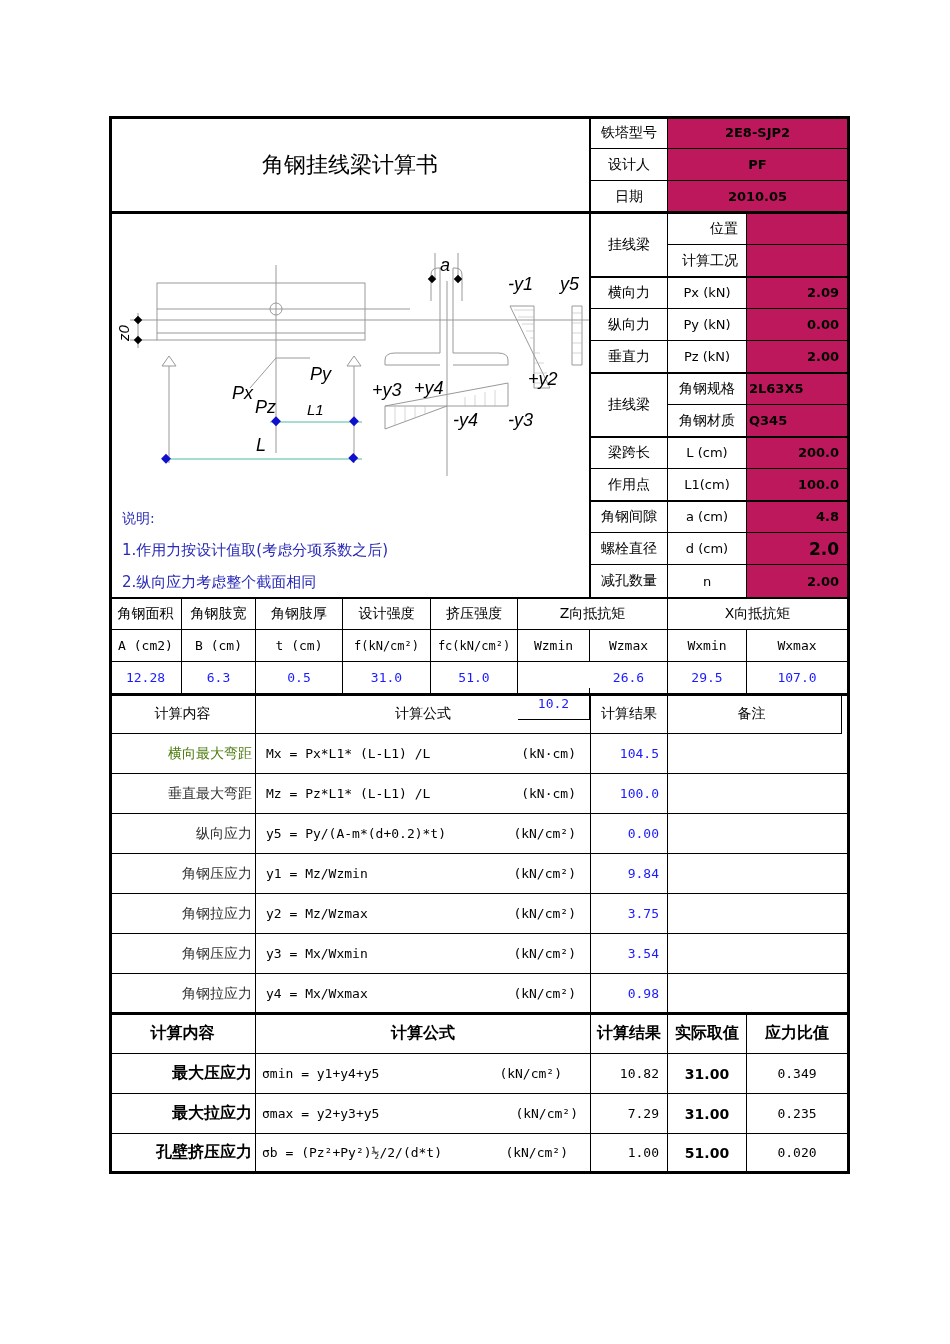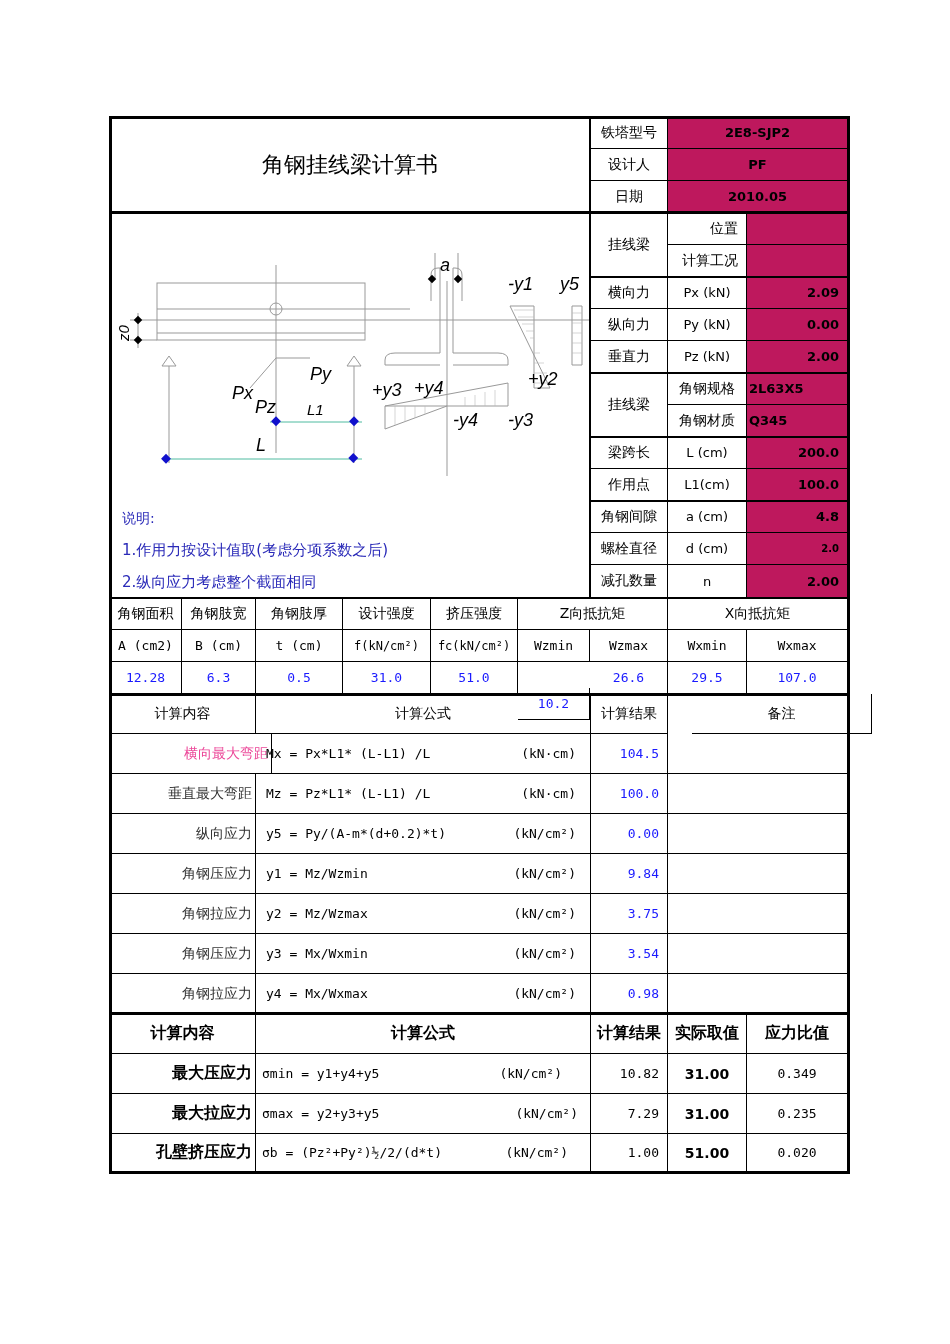--- a/index.html
+++ b/index.html
@@ -147,21 +147,21 @@
 <div class="c gray r b" style="left:747px;top:437px;width:101px;height:32px;font-size:13px;">200.0</div>
 <div class="c" style="left:591px;top:469px;width:77px;height:32px;">作用点</div>
 <div class="c" style="left:668px;top:469px;width:79px;height:32px;font-size:13px;">L1(cm)</div>
 <div class="c gray r b" style="left:747px;top:469px;width:101px;height:32px;font-size:13px;">100.0</div>
 
 <div class="c" style="left:591px;top:501px;width:77px;height:32px;">角钢间隙</div>
 <div class="c" style="left:668px;top:501px;width:79px;height:32px;font-size:13px;">a (cm)</div>
 <div class="c gray r b" style="left:747px;top:501px;width:101px;height:32px;font-size:13px;">4.8</div>
 <div class="c" style="left:591px;top:533px;width:77px;height:32px;">螺栓直径</div>
 <div class="c" style="left:668px;top:533px;width:79px;height:32px;font-size:13px;">d (cm)</div>
-<div class="c gray r b" style="left:747px;top:533px;width:101px;height:32px;font-size:10px;">2.0</div>
+<div class="c gray r b" style="left:747px;top:533px;width:101px;height:32px;font-size:17px;">2.0</div>
 <div class="c" style="left:591px;top:565px;width:77px;height:33px;">减孔数量</div>
 <div class="c" style="left:668px;top:565px;width:79px;height:33px;font-size:13px;">n</div>
 <div class="c gray r b" style="left:747px;top:565px;width:101px;height:33px;font-size:13px;">2.00</div>
 
 <div class="c" style="left:110px;top:598px;width:72px;height:32px;">角钢面积</div>
 <div class="c" style="left:182px;top:598px;width:74px;height:32px;">角钢肢宽</div>
 <div class="c" style="left:256px;top:598px;width:87px;height:32px;">角钢肢厚</div>
 <div class="c" style="left:343px;top:598px;width:88px;height:32px;">设计强度</div>
 <div class="c" style="left:431px;top:598px;width:87px;height:32px;">挤压强度</div>
 <div class="c" style="left:518px;top:598px;width:150px;height:32px;">Z向抵抗矩</div>
@@ -183,23 +183,23 @@
 <div class="c mono blue" style="left:343px;top:662px;width:88px;height:32px;">31.0</div>
 <div class="c mono blue" style="left:431px;top:662px;width:87px;height:32px;">51.0</div>
 <div class="c mono blue" style="left:518px;top:662px;width:72px;height:32px;margin-top:26px;">10.2</div>
 <div class="c mono blue" style="left:590px;top:662px;width:78px;height:32px;">26.6</div>
 <div class="c mono blue" style="left:668px;top:662px;width:79px;height:32px;">29.5</div>
 <div class="c mono blue" style="left:747px;top:662px;width:101px;height:32px;">107.0</div>
 
 <div class="c" style="left:110px;top:694px;width:146px;height:40px;">计算内容</div>
 <div class="c" style="left:256px;top:694px;width:335px;height:40px;">计算公式</div>
 <div class="c" style="left:591px;top:694px;width:77px;height:40px;">计算结果</div>
-<div class="c" style="left:692px;top:694px;width:180px;height:40px;">备注</div>
-
-<div class="c r" style="left:110px;top:734px;width:162px;height:40px;padding-right:3px;color:#ec4899;">横向最大弯距</div>
+<div class="c" style="left:662px;top:694px;width:180px;height:40px;">备注</div>
+
+<div class="c r" style="left:110px;top:734px;width:146px;height:40px;padding-right:3px;color:#4d7c0f;">横向最大弯距</div>
 <div class="c formula mono" style="left:256px;top:734px;width:335px;height:40px;">
     <span>Mx = Px*L1* (L-L1) /L</span>
     <span>(kN·cm)</span>
   </div>
 <div class="c r mono blue" style="left:591px;top:734px;width:77px;height:40px;">104.5</div>
 <div class="c" style="left:668px;top:734px;width:180px;height:40px;"></div>
 
 <div class="c r" style="left:110px;top:774px;width:146px;height:40px;padding-right:3px;color:#333;">垂直最大弯距</div>
 <div class="c formula mono" style="left:256px;top:774px;width:335px;height:40px;">
     <span>Mz = Pz*L1* (L-L1) /L</span>

